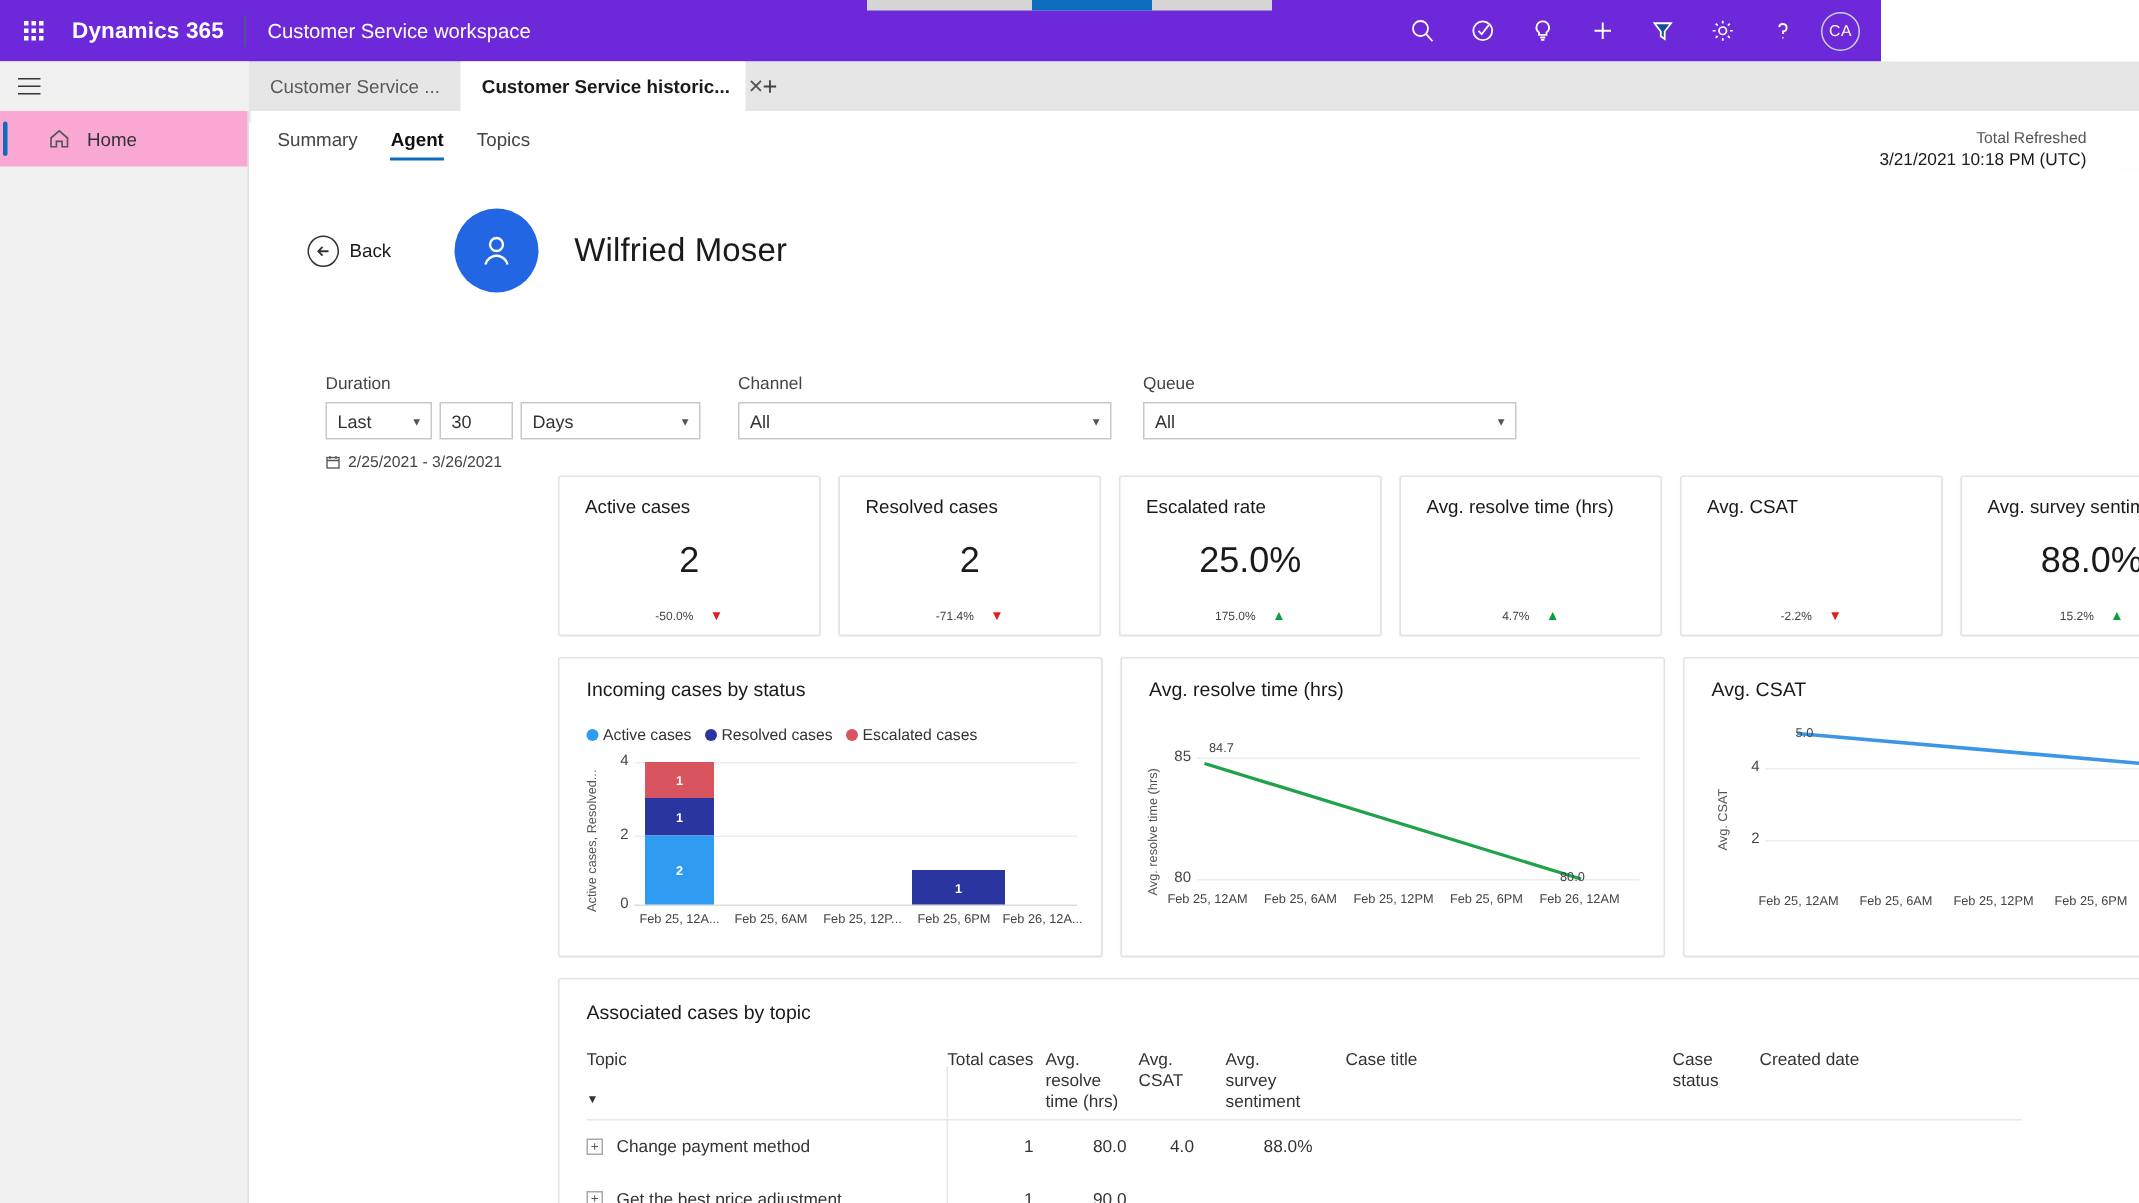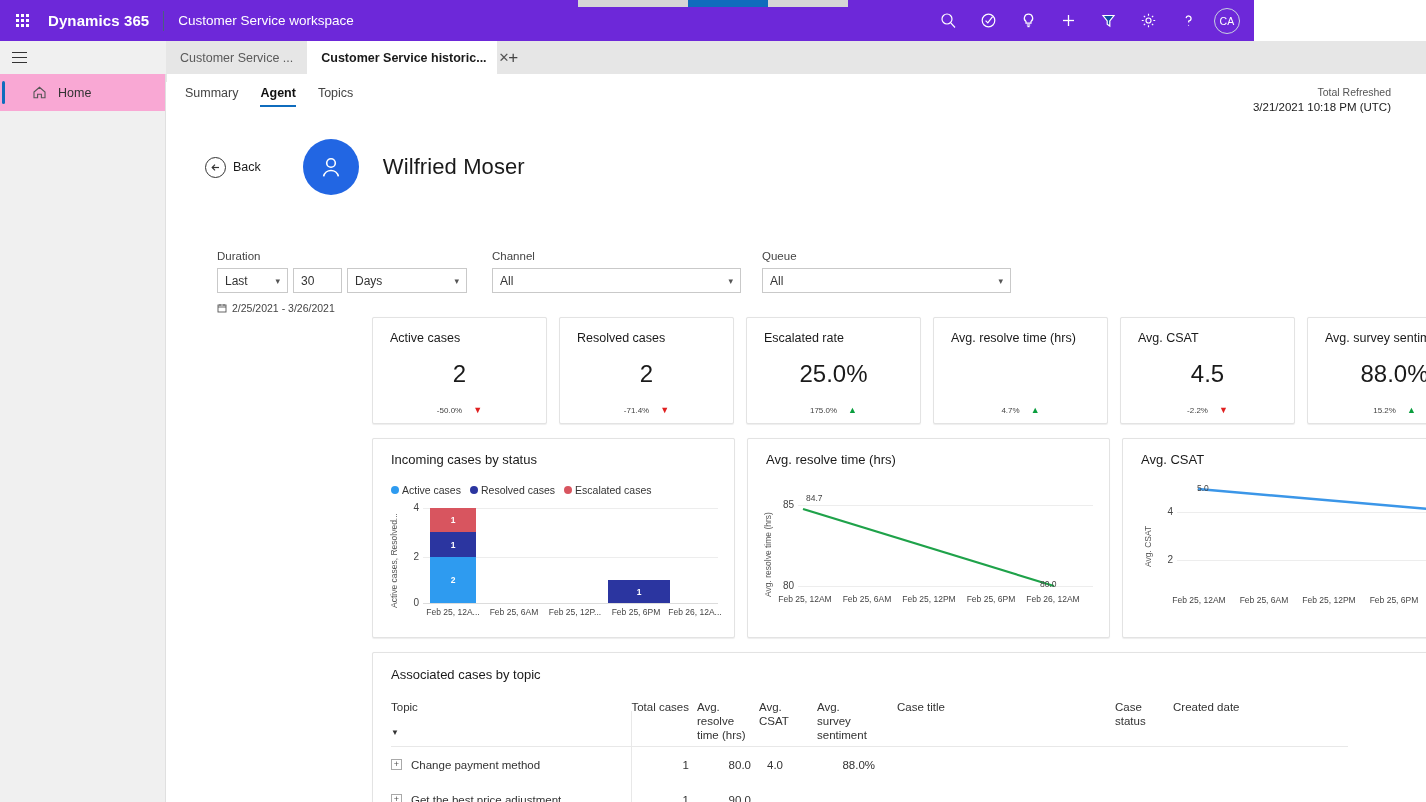--- a/index.html
+++ b/index.html
@@ -265,21 +265,21 @@
   .g-row { display: flex; align-items: center; height: 35px; }
   .g-row .c { font-size: 11.5px; color: #333; }
   .expand-ico {
     width: 11px; height: 11px; border: 1px solid #a9a9a9; display: inline-flex;
     align-items: center; justify-content: center; font-size: 9px; color: #555;
     margin-right: 9px; line-height: 1; cursor: pointer;
   }
   .col-topic { width: 240px; display: flex; align-items: center; }
   .col-total { width: 58px; text-align: right; }
   .col-art { width: 62px; text-align: right; }
-  .col-csat { width: 58px; text-align: left; padding-left: 16px; }
+  .col-csat { width: 58px; text-align: center; padding-left: 16px; }
   .col-sent { width: 66px; text-align: right; }
   .col-title { width: 240px; padding-left: 22px; }
   .col-status { width: 58px; }
   .col-date { width: 110px; }
   .vline {
     position: absolute; left: 258px; top: 58px; width: 1px; height: 142px;
     background: #e8e8e8;
   }
 </style>
 </head>
@@ -493,21 +493,20 @@
       </div>
       <div class="kpi">
         <div class="title">Avg. resolve time (hrs)</div>
         <div class="delta">
           <span>4.7%</span>
           <span class="arrow up">▲</span>
         </div>
       </div>
       <div class="kpi">
         <div class="title">Avg. CSAT</div>
-        <div class="value">4.5</div>
         <div class="delta">
           <span>-2.2%</span>
           <span class="arrow down">▼</span>
         </div>
       </div>
       <div class="kpi">
         <div class="title">Avg. survey sentiment</div>
         <div class="value">88.0%</div>
         <div class="delta">
           <span>15.2%</span>

